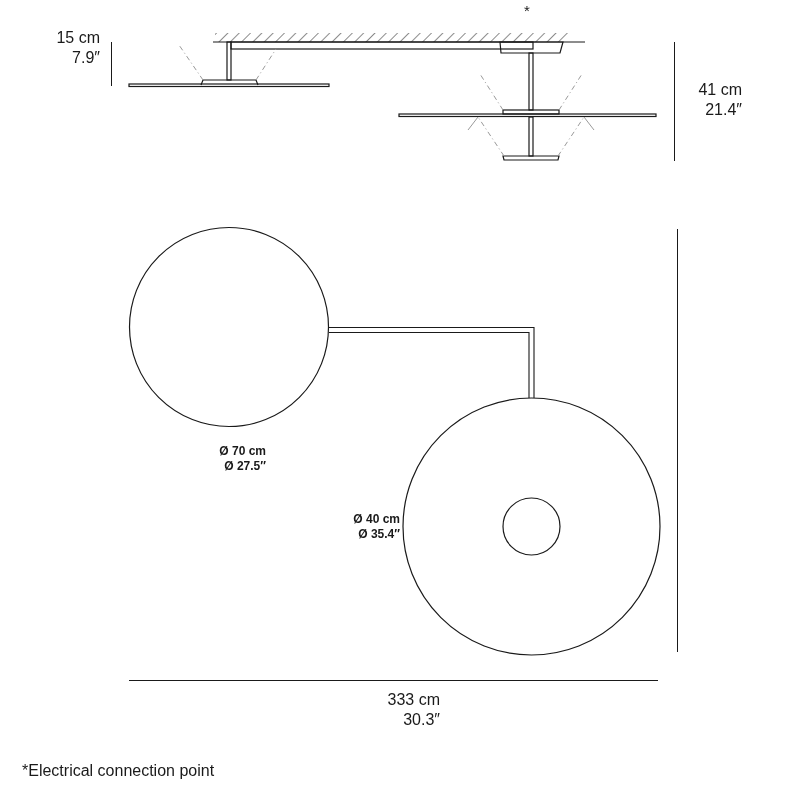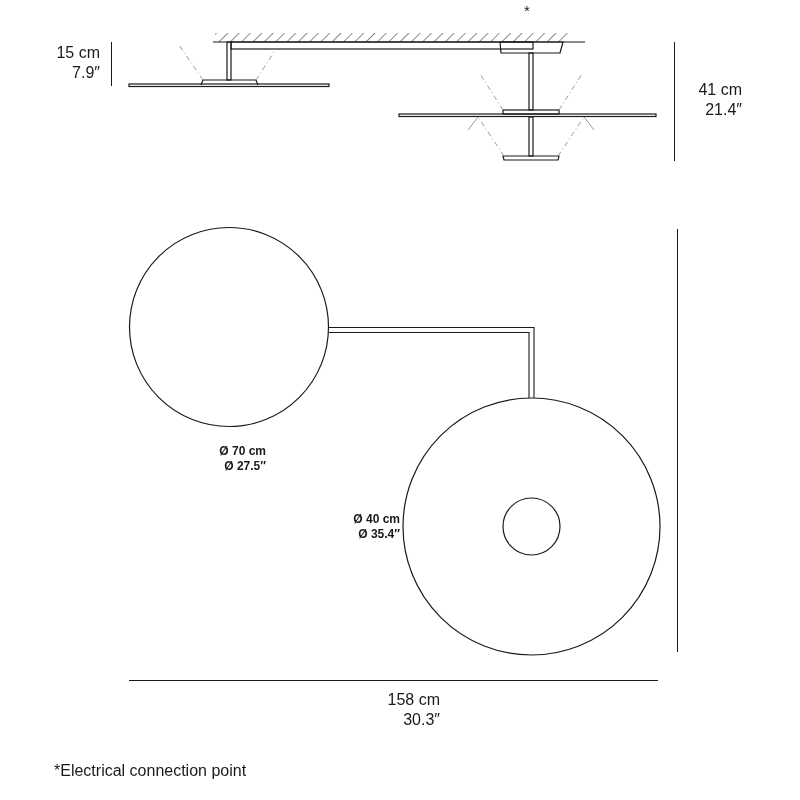--- a/index.html
+++ b/index.html
@@ -30,21 +30,20 @@
     }
     .label .line { display: block; }
     .dim-lg { font-size: 16px; }
     .dim-sm { font-size: 12px; font-weight: bold; }
     .footnote {
       position: absolute;
       left: 22px;
       top: 762px;
       font-size: 16px;
       white-space: nowrap;
-      margin-left: 32px;
     }
     .asterisk {
       position: absolute;
       left: 524px;
       top: 2px;
       font-size: 15px;
     }
   </style>
 </head>
 <body>
@@ -111,21 +110,21 @@
 
       <line x1="677.5" y1="229" x2="677.5" y2="652" stroke="#1a1a1a" stroke-width="1"></line>
       <line x1="129" y1="680.5" x2="658" y2="680.5" stroke="#1a1a1a" stroke-width="1"></line>
     </g>
   </svg>
 
   
   <div class="asterisk">*</div>
 
   
-  <div class="label dim-lg" style="left:42px; top:43px; width:58px;">
+  <div class="label dim-lg" style="left:42px; top:28px; width:58px;">
     <span class="line">15 cm</span>
     <span class="line">7.9″</span>
   </div>
 
   <div class="label dim-lg" style="left:684px; top:80px; width:58px;">
     <span class="line">41 cm</span>
     <span class="line">21.4″</span>
   </div>
 
   
@@ -134,19 +133,19 @@
     <span class="line">Ø 27.5″</span>
   </div>
 
   <div class="label dim-sm" style="left:330px; top:512px; width:70px;">
     <span class="line">Ø 40 cm</span>
     <span class="line">Ø 35.4″</span>
   </div>
 
 
   <div class="label dim-lg" style="left:350px; top:690px; width:90px;">
-    <span class="line">158 cm</span>
+    <span class="line">333 cm</span>
     <span class="line">30.3″</span>
   </div>
 
   
   <div class="footnote">*Electrical connection point</div>
 </div>
 
 </body></html>

